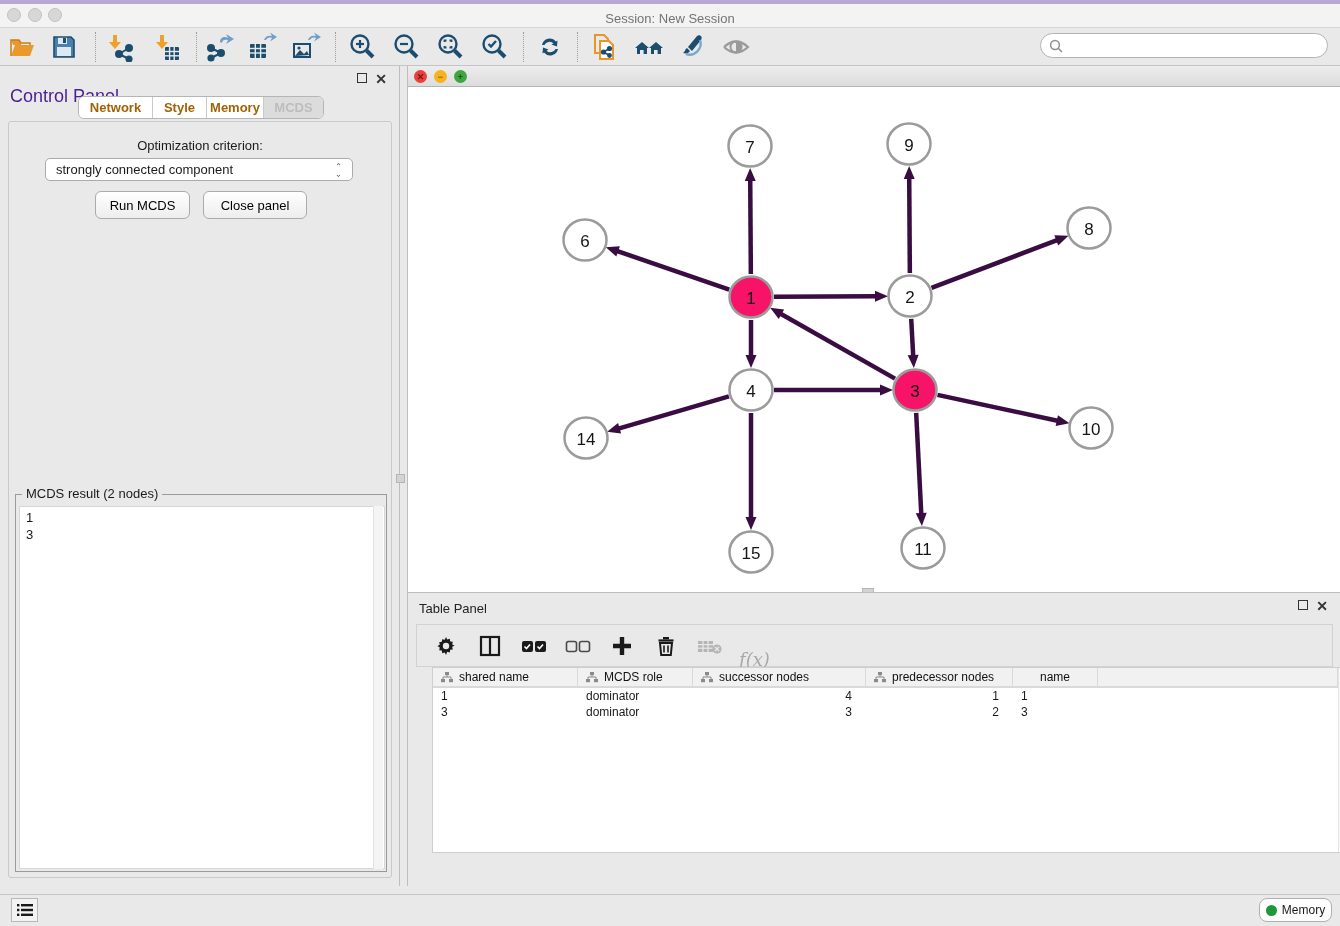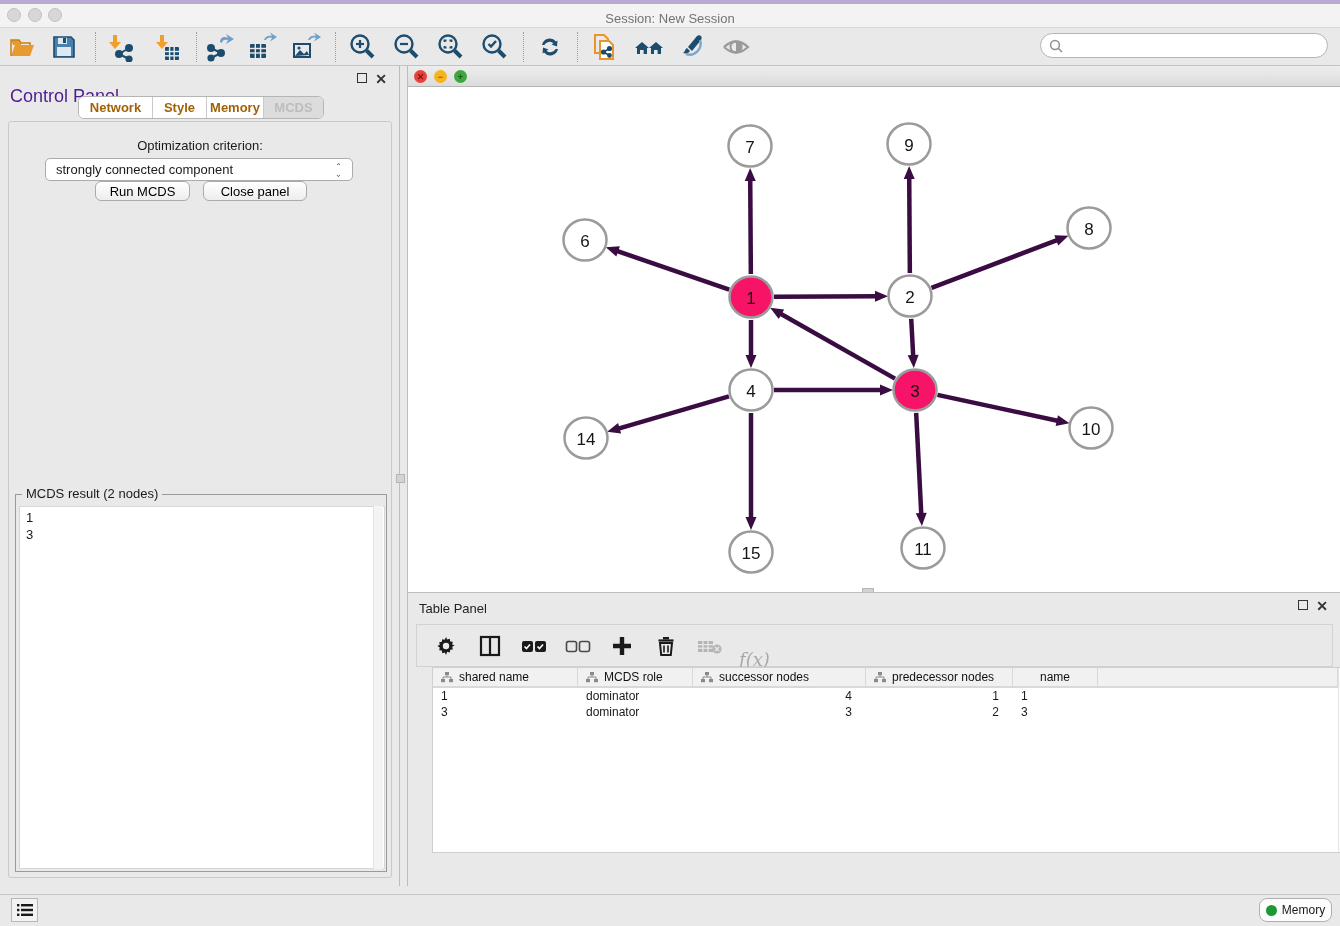--- a/index.html
+++ b/index.html
@@ -26,21 +26,21 @@
   .panel-btn { position:absolute; top:6px; font-size:12px; color:#333; cursor:default; line-height:14px; }
   .float-glyph { width:10px; height:10px; border:1.5px solid #333; display:inline-block; }
   #cp-tabbar { left:78px; top:30px; height:23px; display:flex; border:1px solid #b5b5b5; border-radius:6px; overflow:hidden; background:#fff; }
   .seg { height:100%; display:flex; align-items:center; justify-content:center; font-size:13px; font-weight:600; border-right:1px solid #c9c9c9; background:#fff; color:#a16207; }
   .seg:last-child { border-right:none; }
   .seg.sel-dim { background:#dcdcdc; color:#bdbdbd; }
   #cp-body { left:8px; top:55px; width:384px; height:757px; border:1px solid #c9c9c9; border-radius:3px; background:#e9e9e9; }
   #opt-label { width:100%; text-align:center; top:16px; font-size:13px; }
   #combo { left:36px; top:36px; width:308px; height:23px; background:#fff; border:1px solid #ababab; border-radius:5px; display:flex; align-items:center; padding:0 10px 0 10px; font-size:13px; }
   #combo-stepper { margin-left:auto; display:flex; flex-direction:column; line-height:6px; font-size:8px; color:#444; letter-spacing:0; }
-  .pushbtn { position:absolute; top:59px; height:20px; border:1px solid #ababab; border-radius:6px; background:linear-gradient(#ffffff,#ededed); font-size:13px; display:flex; align-items:center; justify-content:center; }
+  .pushbtn { position:absolute; top:69px; height:28px; border:1px solid #ababab; border-radius:6px; background:linear-gradient(#ffffff,#ededed); font-size:13px; display:flex; align-items:center; justify-content:center; }
   #result-group { left:6px; top:372px; width:372px; height:378px; border:1px solid #9a9a9a; background:#e9e9e9; }
   #result-title { left:6px; top:-9px; background:#e9e9e9; padding:0 4px; font-size:13px; }
   #result-box { left:3px; top:11px; width:366px; height:363px; background:#fff; border:1px solid #d7d7d7; font-size:13px; padding:2px 0 0 6px; line-height:17px; }
   #result-scroll { right:3px; top:11px; width:10px; height:363px; background:#f4f4f4; border-left:1px solid #e2e2e2; }
 
   
   #network-frame { left:407px; top:66px; width:933px; height:526px; background:#fff; border-left:1px solid #bdbdbd; }
   #net-titlebar { left:0; top:0; width:100%; height:21px; background:linear-gradient(#ededed,#dcdcdc); border-bottom:1px solid #b5b5b5; }
   .mini-light { position:absolute; top:4px; width:13px; height:13px; border-radius:50%; font-size:9px; font-weight:bold; display:flex; align-items:center; justify-content:center; }
   #net-title { width:100%; text-align:center; top:3px; font-size:13px; color:#111; }

